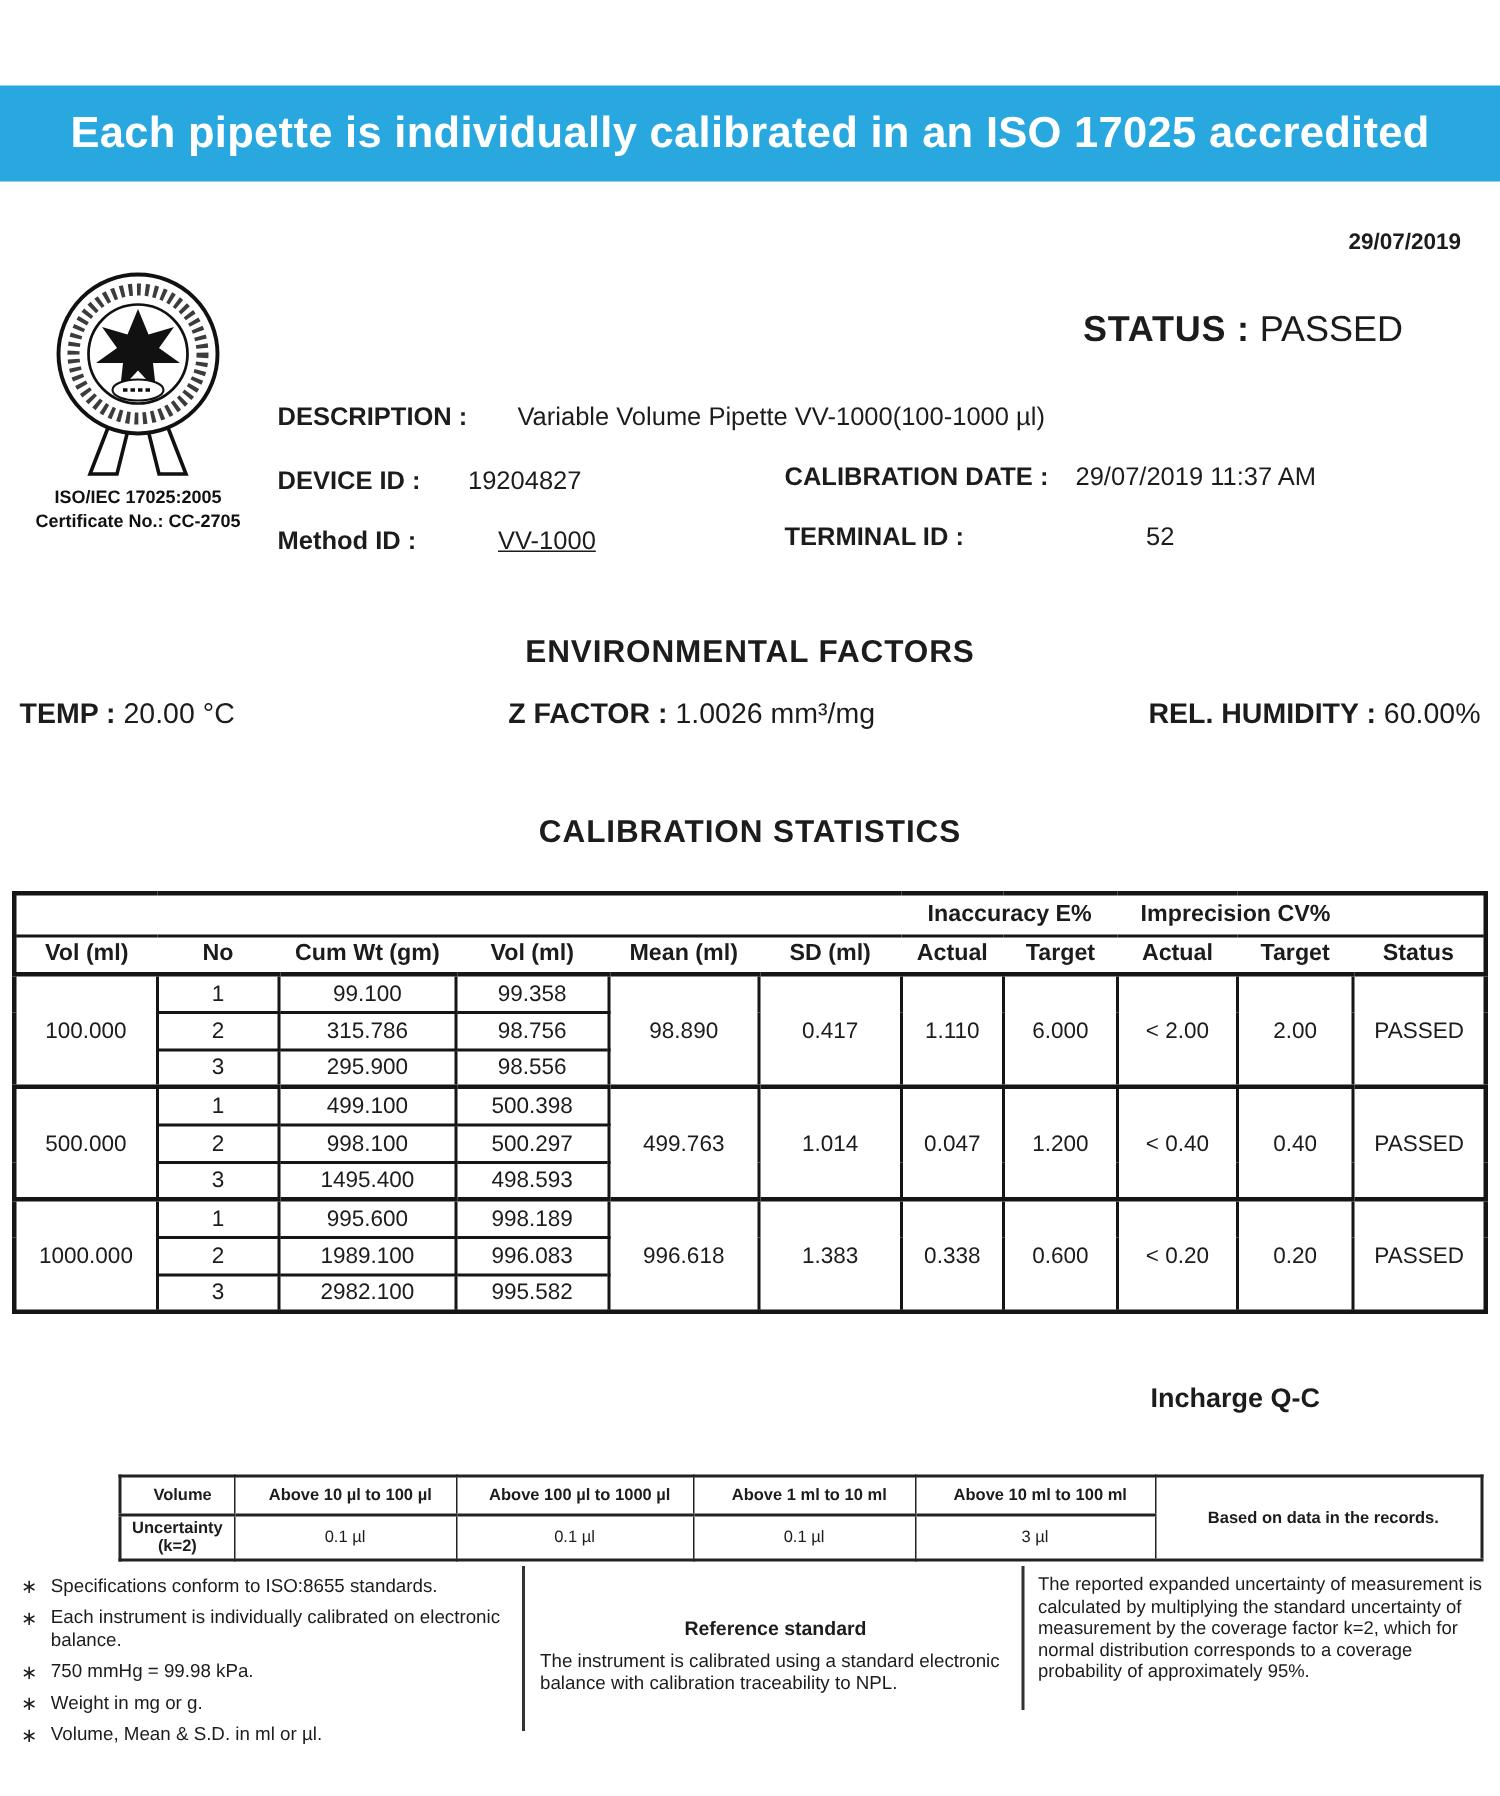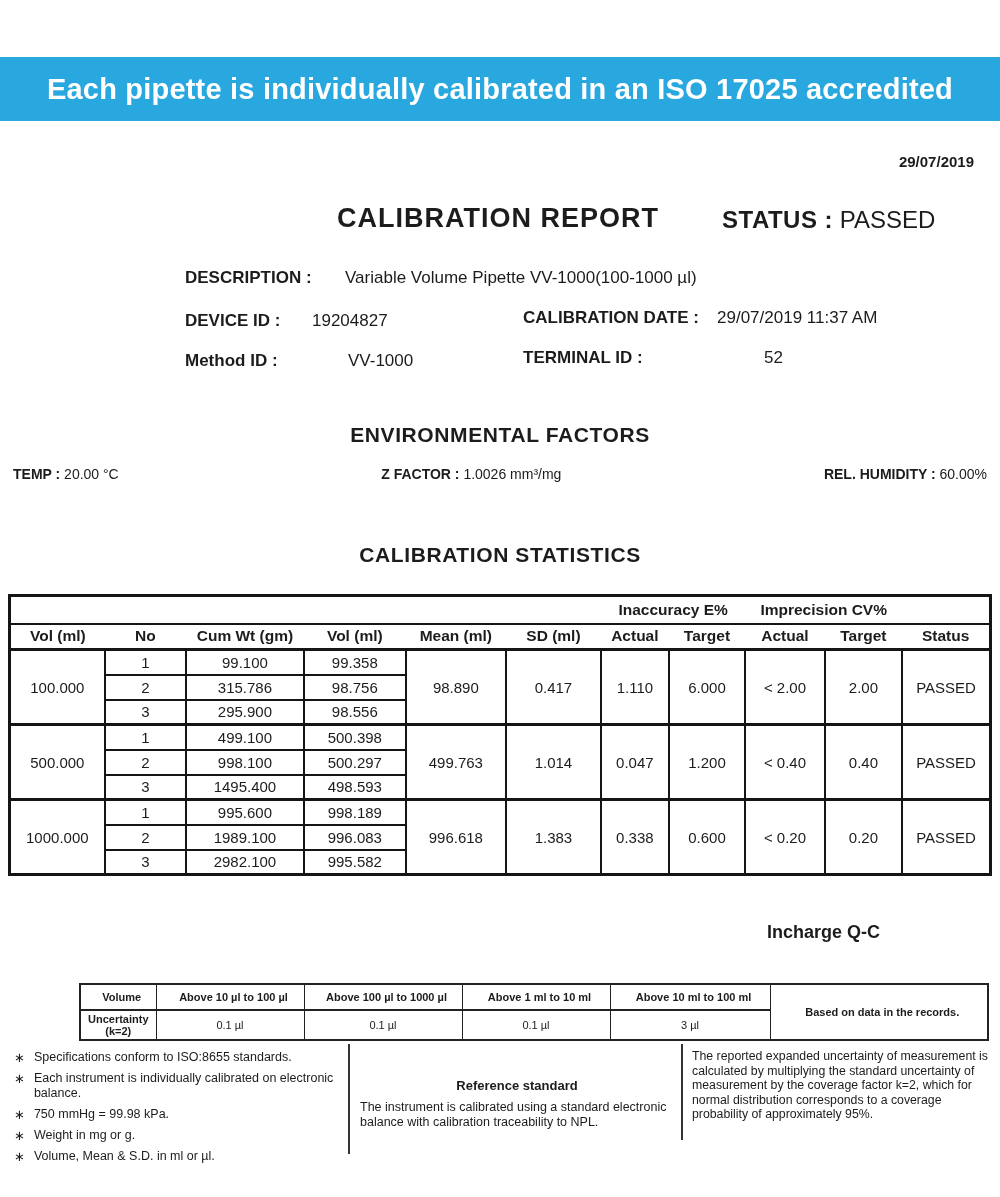--- a/index.html
+++ b/index.html
@@ -26,21 +26,21 @@
   .status-line .lbl { font-weight: 700; letter-spacing: 0.5px; margin-top: 25px; }
   .status-line .val { font-weight: 400; }
   
   .det { position: absolute; font-size: 17px; white-space: nowrap; }
   .det b { font-weight: 700; }
   
   .sec-title { position: absolute; left: 0; width: 1000px; text-align: center; font-size: 21px; font-weight: 700; letter-spacing: 0.6px; }
   
   .env-line {
     position: absolute; left: 0; top: 466px; width: 1000px; padding: 0 13px;
-    display: flex; justify-content: space-between; font-size: 14px; white-space: nowrap;
+    display: flex; justify-content: space-between; font-size: 19px; white-space: nowrap;
   }
   .env-line b { font-weight: 700; }
   
   .stats-table {
     position: absolute; left: 8px; top: 594px; width: 984px;
     border-collapse: collapse; table-layout: fixed; border: 3px solid #151515;
   }
   .stats-table th {
     border-left: 0; border-right: 0; font-size: 15.5px; font-weight: 700; text-align: center;
   }
@@ -78,22 +78,41 @@
 <body>
 
 <div id="page">
 
   <div class="banner">
     <span>Each pipette is individually calibrated in an ISO 17025 accredited laboratory</span>
   </div>
 
   <div class="report-date">29/07/2019</div>
 
-
-  <div class="report-title">CALIBRATION REPORT</div>
+  <div class="logo-wrap">
+    <svg width="152" height="138" viewBox="0 0 152 138">
+
+      <path d="M58 100 L44 136 L62 136 L70 104 Z" fill="#ffffff" stroke="#111" stroke-width="2.4"></path>
+      <path d="M94 100 L108 136 L90 136 L82 104 Z" fill="#ffffff" stroke="#111" stroke-width="2.4"></path>
+
+      <circle cx="76" cy="56" r="53" fill="#ffffff" stroke="#111" stroke-width="2.6"></circle>
+
+      <circle cx="76" cy="56" r="43" fill="none" stroke="#1a1a1a" stroke-width="8" stroke-dasharray="2.6 3" opacity="0.85"></circle>
+
+      <circle cx="76" cy="56" r="33" fill="#ffffff" stroke="#111" stroke-width="1.8"></circle>
+
+      <path d="M76 26 L83 43 L100 38 L90 52 L104 62 L86 62 L88 80 L76 67 L64 80 L66 62 L48 62 L62 52 L52 38 L69 43 Z" fill="#111"></path>
+
+      <ellipse cx="76" cy="80" rx="17" ry="7" fill="#ffffff" stroke="#111" stroke-width="1.4"></ellipse>
+      <line x1="66" y1="80" x2="86" y2="80" stroke="#111" stroke-width="2.2" stroke-dasharray="3 2"></line>
+    </svg>
+    <div class="logo-text">ISO/IEC 17025:2005</div>
+    <div class="logo-text">Certificate No.: CC-2705</div>
+  </div>
+
   <div class="status-line">
     <span class="lbl">STATUS :</span>
     <span class="val">PASSED</span>
   </div>
 
   <div class="det" style="left:185px; top:268px;">
     <b>DESCRIPTION :</b>
   </div>
   <div class="det" style="left:345px; top:268px;">Variable Volume Pipette VV-1000(100-1000 µl)</div>
 
@@ -102,21 +121,21 @@
   </div>
   <div class="det" style="left:312px; top:311px;">19204827</div>
   <div class="det" style="left:523px; top:308px;">
     <b>CALIBRATION DATE :</b>
   </div>
   <div class="det" style="left:717px; top:308px;">29/07/2019 11:37 AM</div>
 
   <div class="det" style="left:185px; top:351px;">
     <b>Method ID :</b>
   </div>
-  <div class="det" style="left:348px; top:351px;">VV-1000</div>
+  <div class="det" style="left:332px; top:351px;text-decoration:underline;">VV-1000</div>
   <div class="det" style="left:523px; top:348px;">
     <b>TERMINAL ID :</b>
   </div>
   <div class="det" style="left:764px; top:348px;">52</div>
 
   <div class="sec-title" style="top:423px;">ENVIRONMENTAL FACTORS</div>
   <div class="env-line">
     <span><b>TEMP :</b> <span>20.00 °C</span></span>
     <span><b>Z FACTOR :</b> <span>1.0026 mm³/mg</span></span>
     <span><b>REL. HUMIDITY :</b> <span>60.00%</span></span>

